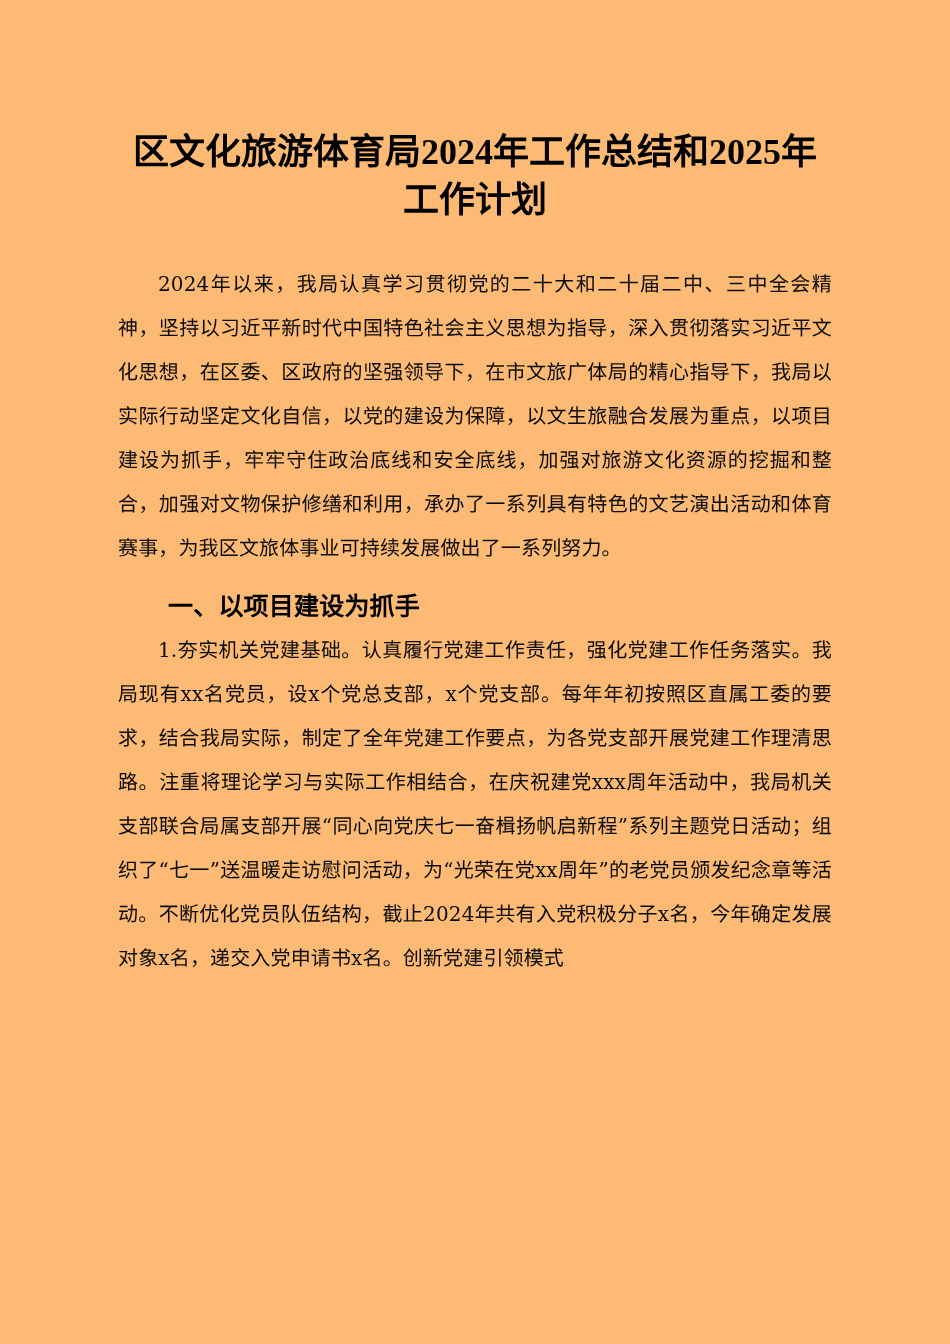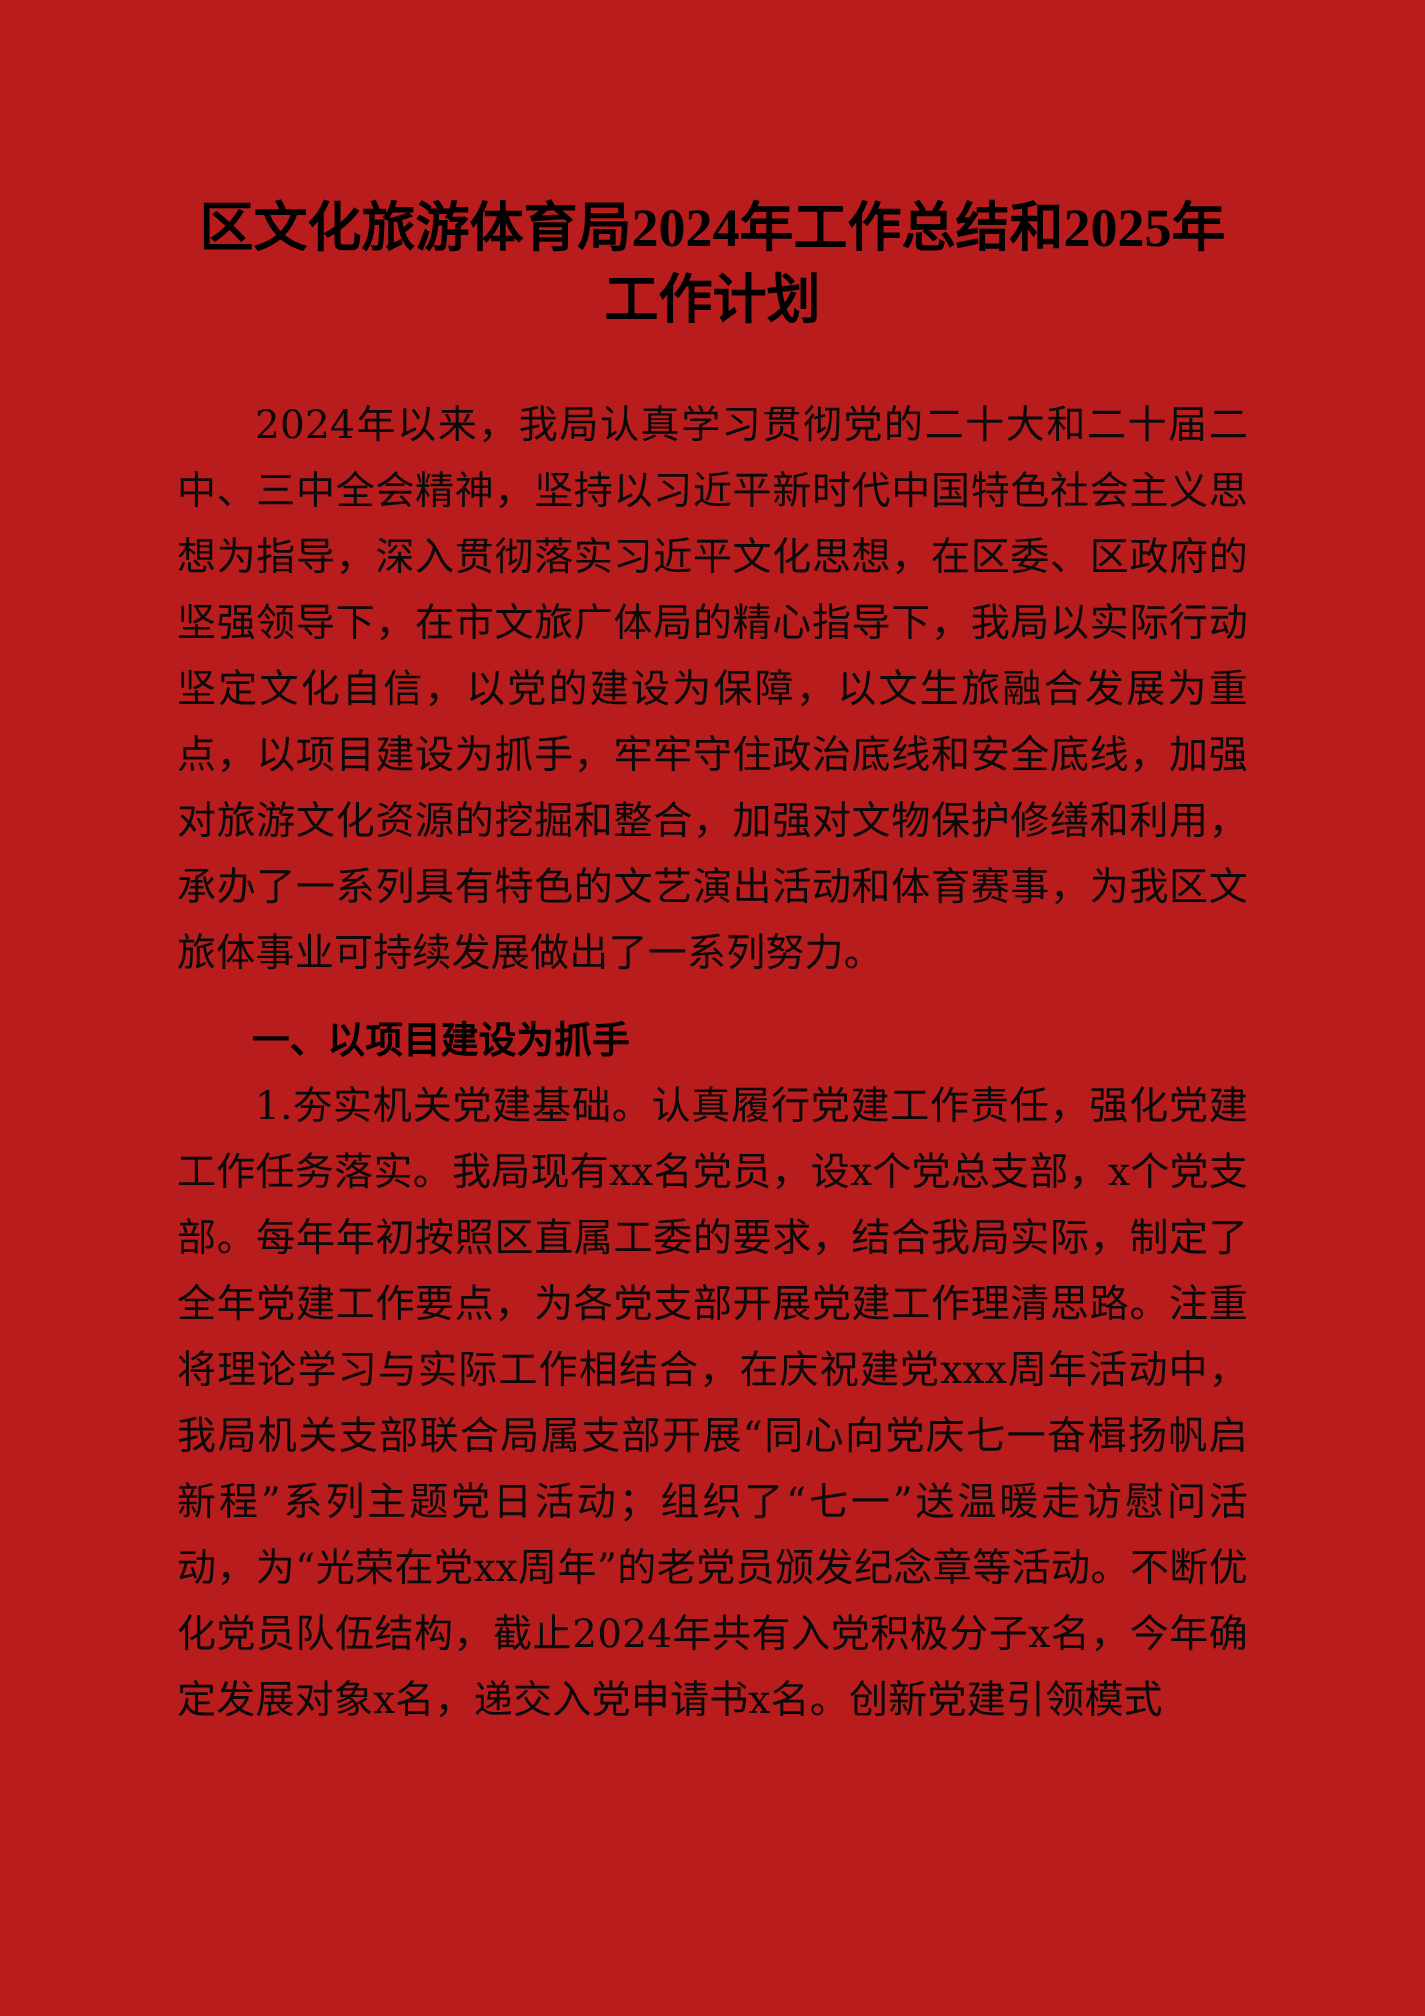--- a/index.html
+++ b/index.html
@@ -7,21 +7,21 @@
     margin: 0;
     padding: 0;
     background: #ffffff;
   }
 
   .page {
     position: relative;
     width: 950px;
     height: 1344px;
     margin: 0 auto;
-    background: #b91c1c;
+    background: #fdba74;
     box-sizing: border-box;
     overflow: hidden;
   }
 
   .page-body {
     position: absolute;
     left: 118px;
     top: 0;
     width: 714px;
   }
@@ -52,21 +52,21 @@
     color: #000000;
     letter-spacing: 0.2px;
   }
 
   
   .body-para {
     margin: 0;
     text-indent: 2em;
     font-family: "DejaVu Serif", "Liberation Serif", serif;
     font-weight: 400;
-    font-size: 26px;
+    font-size: 20px;
     line-height: 44px;
     color: #0a0a0a;
     text-align: justify;
     text-justify: inter-character;
     letter-spacing: 0.15px;
   }
 
   .body-para.first-para {
     padding-top: 38px;
   }

